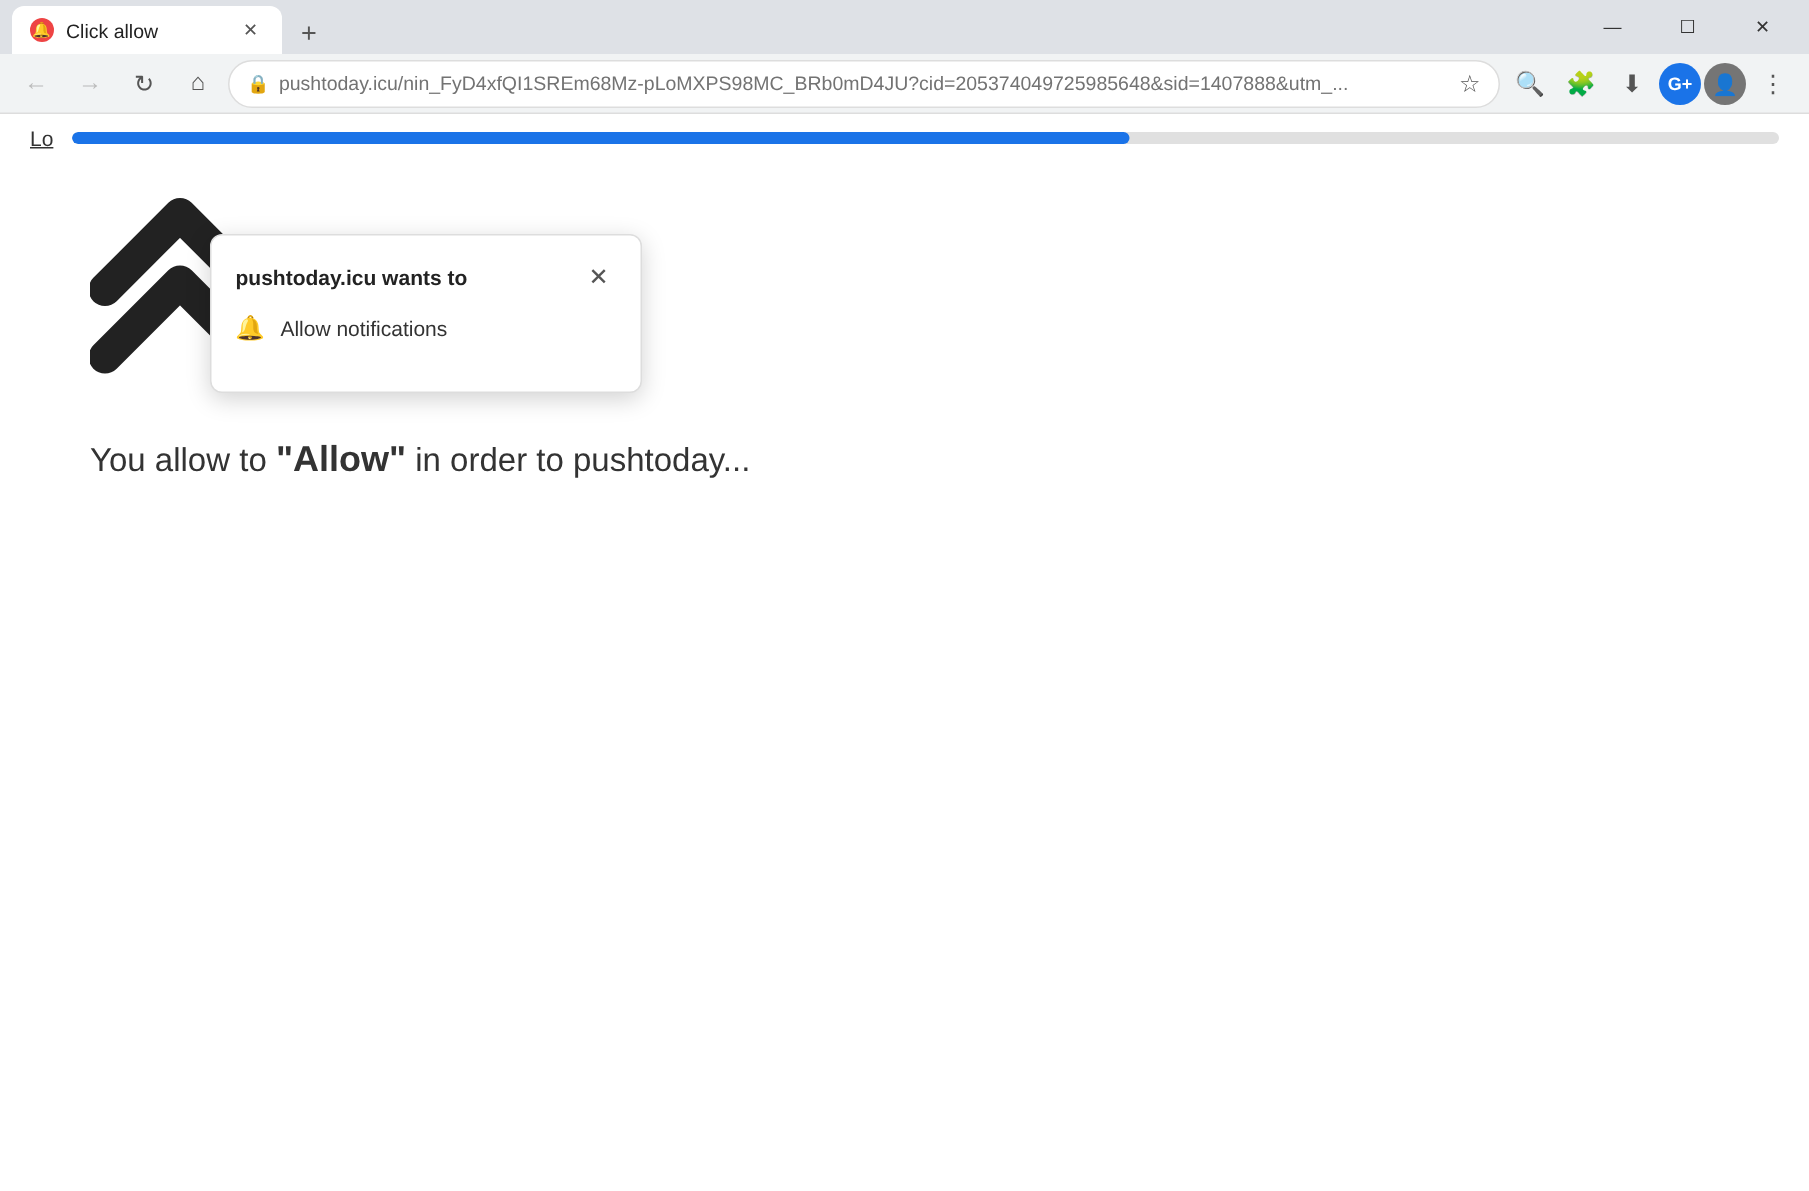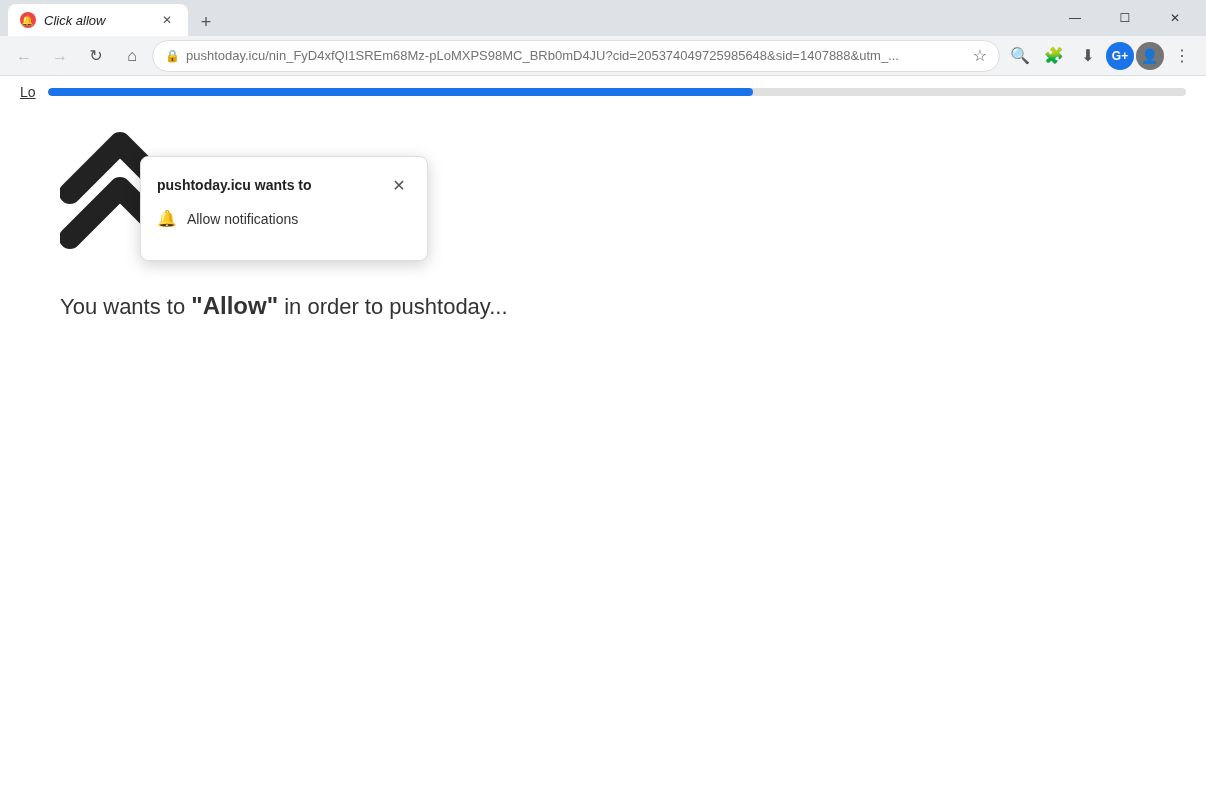--- a/index.html
+++ b/index.html
@@ -58,21 +58,21 @@
       height: 16px;
       background: #e44;
       border-radius: 50%;
       flex-shrink: 0;
       display: flex;
       align-items: center;
       justify-content: center;
       font-size: 10px;
       color: white;
     }
-    .tab-title { flex: 1; overflow: hidden; white-space: nowrap; text-overflow: ellipsis; font-size: 13px; font-style: italic; }
+    .tab-title { flex: 1; overflow: hidden; white-space: nowrap; text-overflow: ellipsis; font-size: 13px; }
     .tab-close {
       width: 18px;
       height: 18px;
       border-radius: 50%;
       display: flex;
       align-items: center;
       justify-content: center;
       cursor: pointer;
       font-size: 12px;
       color: #555;
@@ -351,21 +351,21 @@
   <div class="chevron-icon-container">
     <svg class="chevron-svg" viewBox="0 0 120 130" xmlns="http://www.w3.org/2000/svg">
 
       <path d="M10 65 L60 15 L110 65" fill="none" stroke="#222" stroke-width="22" stroke-linecap="round" stroke-linejoin="round"></path>
 
       <path d="M10 110 L60 60 L110 110" fill="none" stroke="#222" stroke-width="22" stroke-linecap="round" stroke-linejoin="round"></path>
     </svg>
   </div>
 
   <div class="page-message">
-    <span>You wants to </span><strong>"Allow"</strong><span> in order to pushtoday...</span>
+    <span>You allow to </span><strong>"Allow"</strong><span> in order to pushtoday...</span>
   </div>
 
   <div class="permission-dialog">
     <div class="dialog-header">
       <span class="dialog-title">pushtoday.icu wants to</span>
       <button class="dialog-close">✕</button>
     </div>
     <div class="dialog-permission-row">
       <span class="bell-icon">🔔</span>
       <span>Allow notifications</span>

